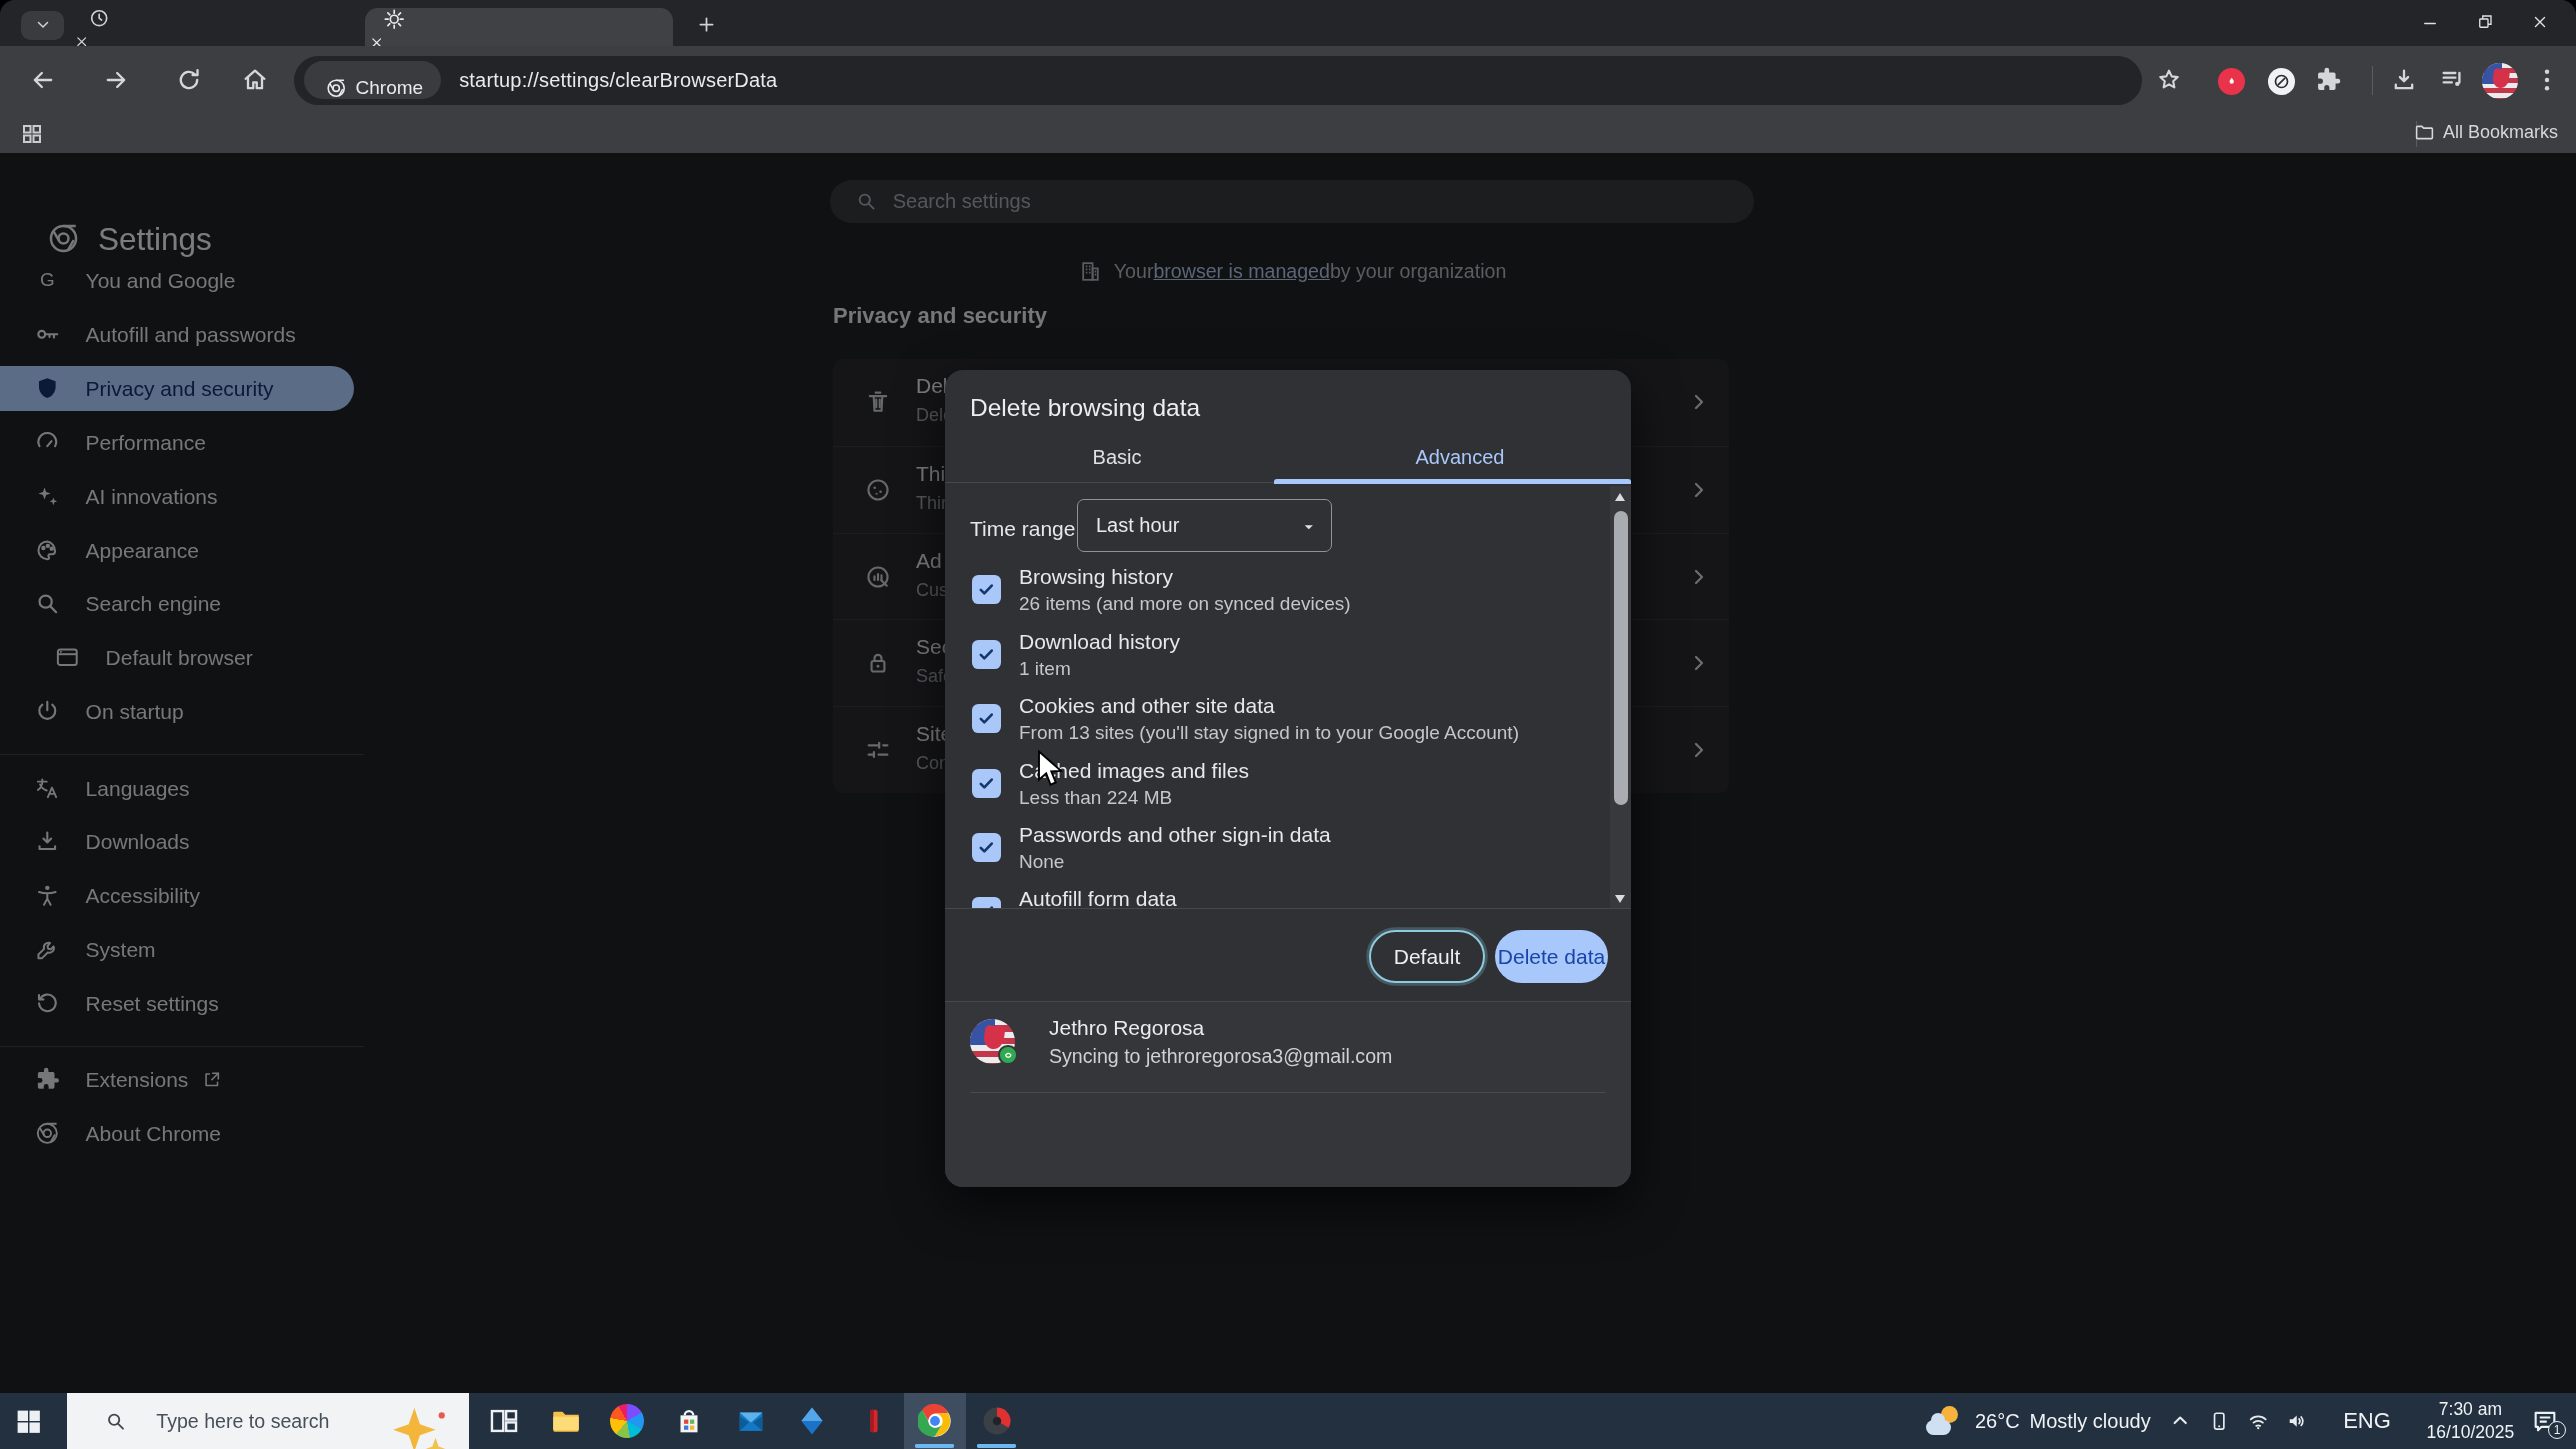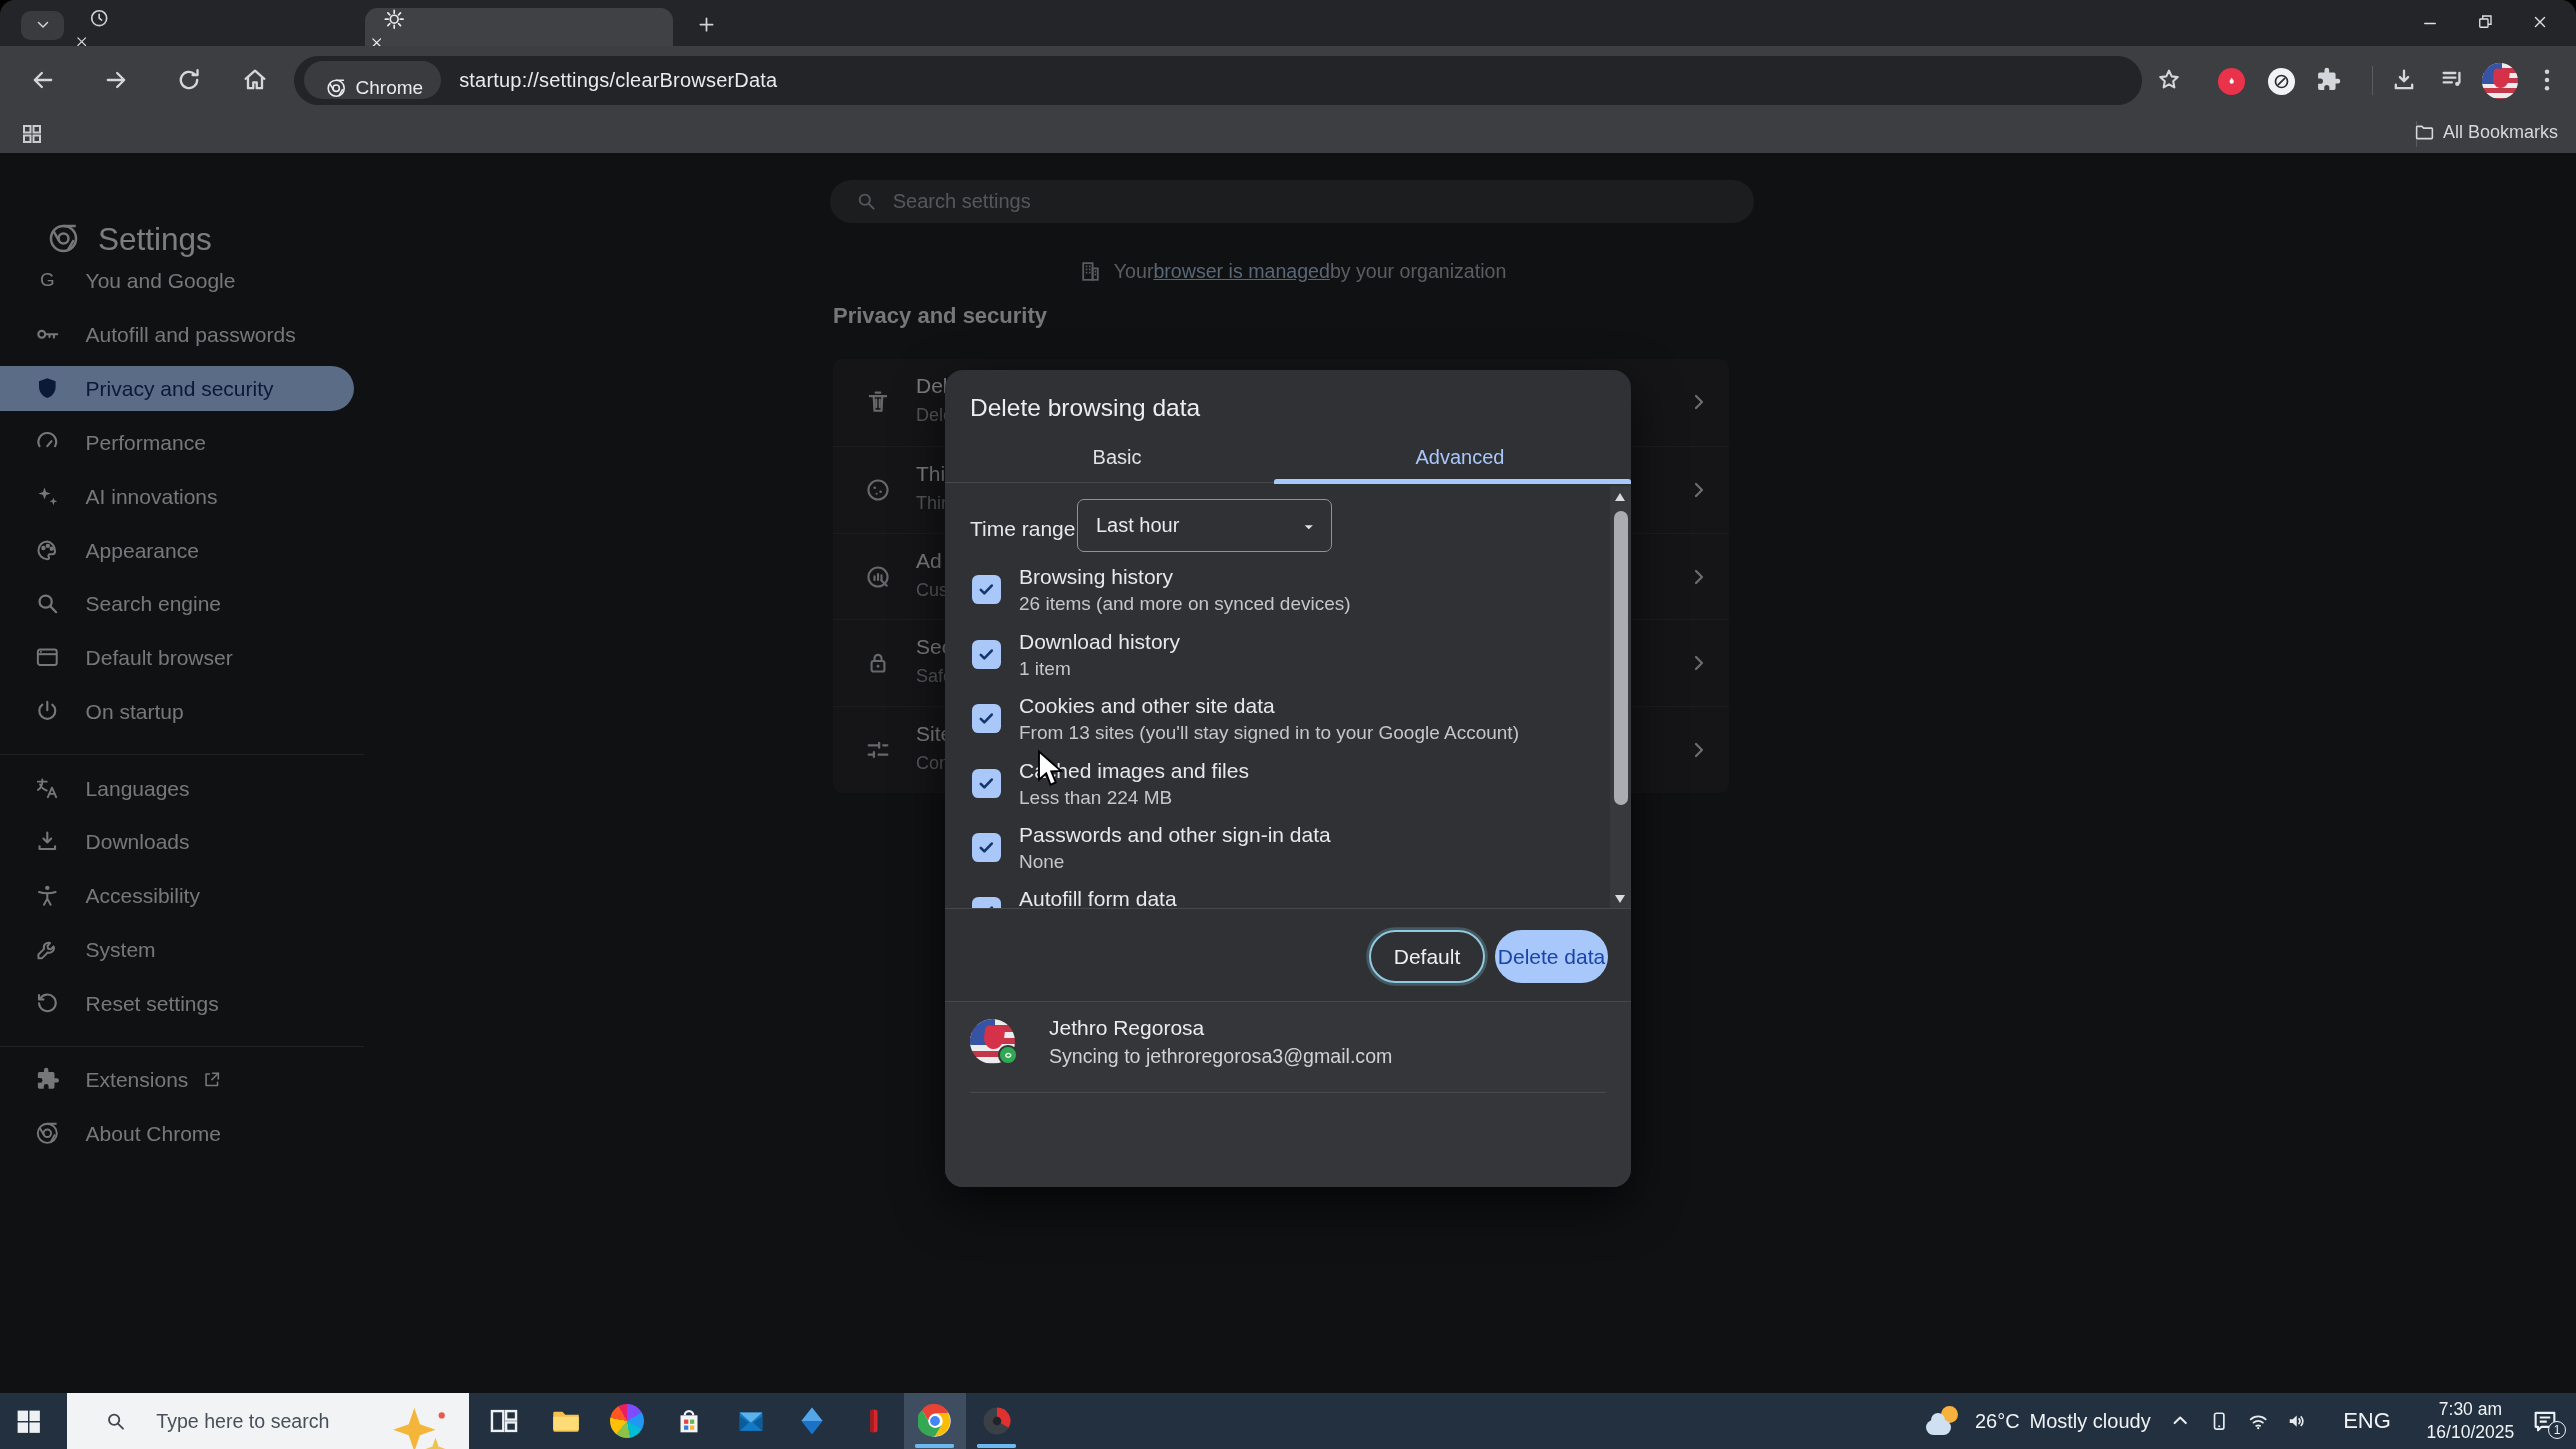--- a/index.html
+++ b/index.html
@@ -406,21 +406,21 @@
                 </svg></span>
               <span class="si-label">Appearance</span>
             </div>
             <div class="side-item" style="top: 428px;">
               <span class="si-icon"><svg viewBox="0 0 24 24" fill="none" stroke="currentColor" stroke-width="2" stroke-linecap="round">
                   <circle cx="10.5" cy="10.5" r="5.5"></circle>
                   <path d="M14.8 14.8L20 20"></path>
                 </svg></span>
               <span class="si-label">Search engine</span>
             </div>
-            <div class="side-item" style="top: 482px;">
+            <div class="side-item" style="top: 482px; padding-left: 20px;">
               <span class="si-icon"><svg viewBox="0 0 24 24" fill="none" stroke="currentColor" stroke-width="1.8">
                   <rect x="3.5" y="5" width="17" height="14" rx="2"></rect>
                   <path d="M3.5 9.2h17"></path>
                   <circle cx="6.2" cy="7.1" r=".9" fill="currentColor" stroke="none"></circle>
                 </svg></span>
               <span class="si-label">Default browser</span>
             </div>
             <div class="side-item" style="top: 536px;">
               <span class="si-icon"><svg viewBox="0 0 24 24" fill="none" stroke="currentColor" stroke-width="1.9" stroke-linecap="round">
                   <path d="M12 3.5V11"></path>

